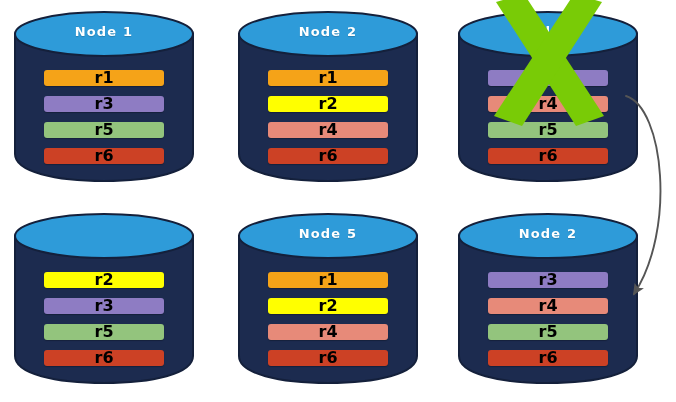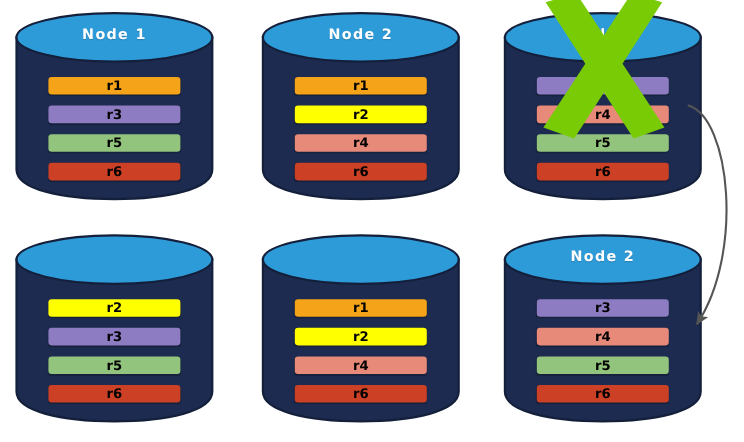--- a/index.html
+++ b/index.html
@@ -51,21 +51,21 @@
   }
   .bar {
     position: relative;
     height: 16px;
     margin-bottom: 10px;
     border-radius: 3px;
     text-align: center;
     line-height: 16px;
     font-family: "DejaVu Sans", sans-serif;
     font-weight: bold;
-    font-size: 12px;
+    font-size: 16px;
     color: #000000;
     box-shadow: 0 1px 1px rgba(0,0,0,0.25);
   }
   .bar:last-child { margin-bottom: 16px; }
 
   .cross {
     position: absolute;
     left: 28px;
     top: -14px;
     width: 130px;
@@ -141,20 +141,21 @@
         <div class="bar" style="background: rgb(142, 124, 195);">r3</div>
         <div class="bar" style="background: rgb(147, 196, 125);">r5</div>
         <div class="bar" style="background: rgb(204, 65, 37);">r6</div>
       </div>
     </div>
     <div class="node" style="left: 236px; top: 210px;">
       <svg class="node-svg" viewBox="0 0 184 176">
         <path d="M 3 26 L 3 146 C 3 164 44 173 92 173 C 140 173 181 164 181 146 L 181 26 Z" fill="#1C2B4F" stroke="#14203B" stroke-width="2"></path>
         <ellipse cx="92" cy="26" rx="89" ry="22" fill="#2E9BD9" stroke="#14203B" stroke-width="2"></ellipse>
       </svg>
+      <div class="node-title">Node 5</div>
       <div class="bars">
         <div class="bar" style="background: rgb(245, 163, 24);">r1</div>
         <div class="bar" style="background: rgb(255, 255, 0);">r2</div>
         <div class="bar" style="background: rgb(231, 138, 121);">r4</div>
         <div class="bar" style="background: rgb(204, 65, 37);">r6</div>
       </div>
     </div>
     <div class="node" style="left: 456px; top: 210px;">
       <svg class="node-svg" viewBox="0 0 184 176">
         <path d="M 3 26 L 3 146 C 3 164 44 173 92 173 C 140 173 181 164 181 146 L 181 26 Z" fill="#1C2B4F" stroke="#14203B" stroke-width="2"></path>

